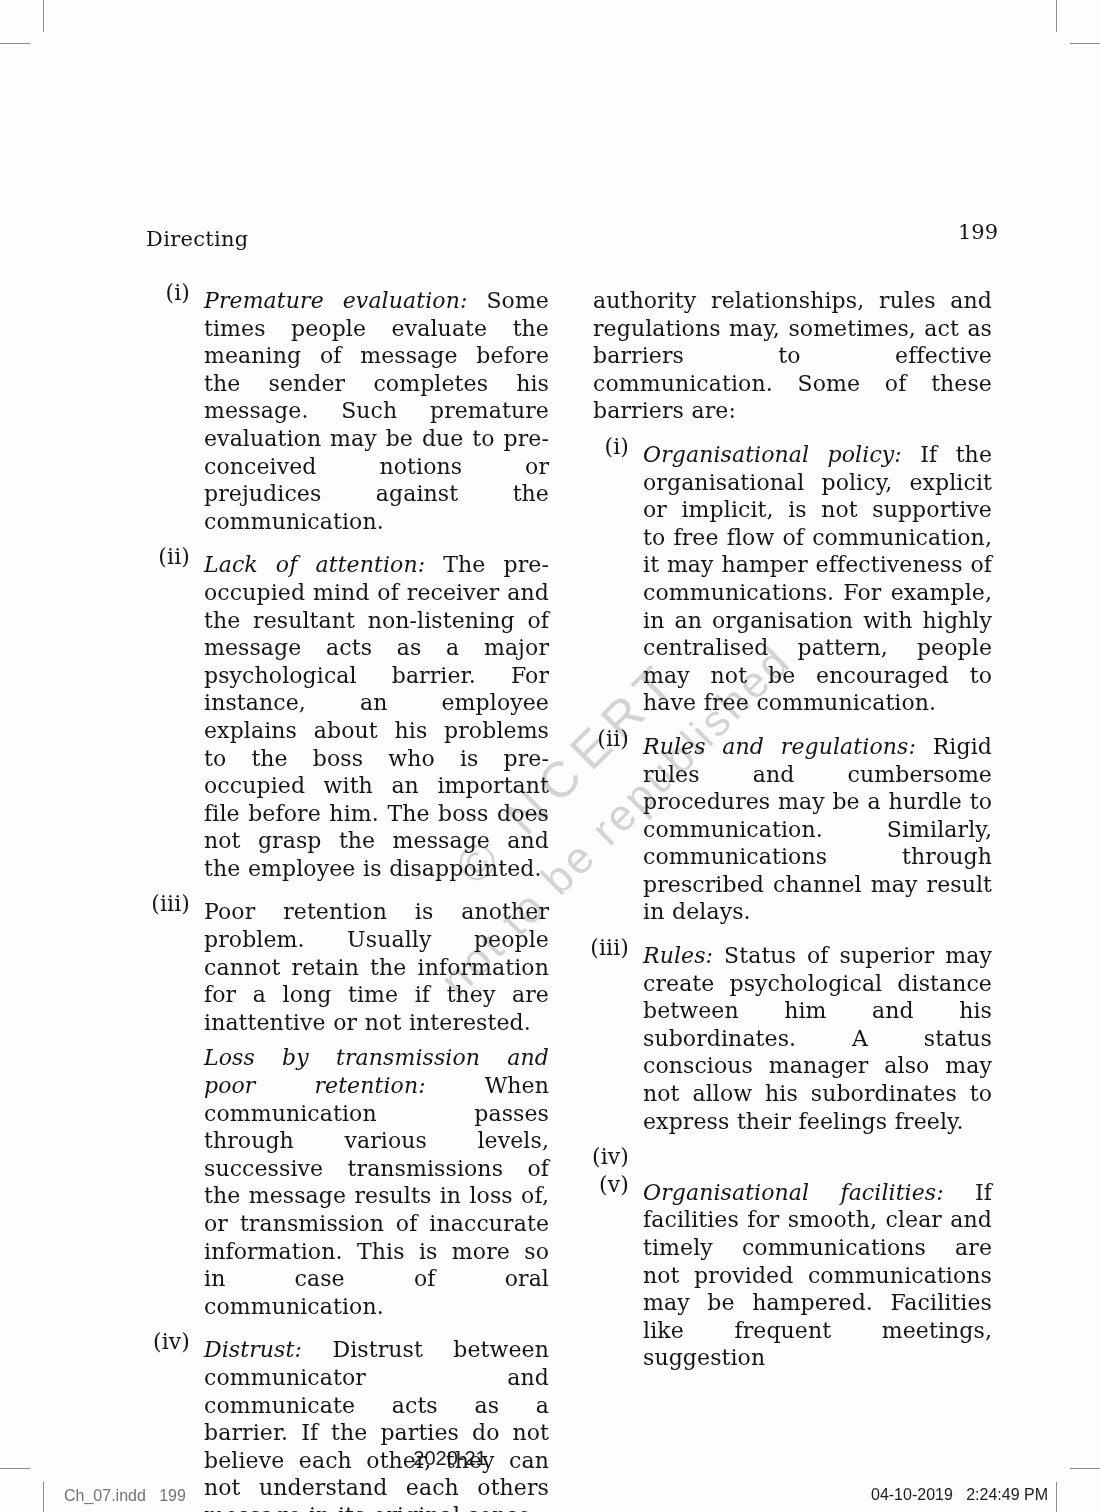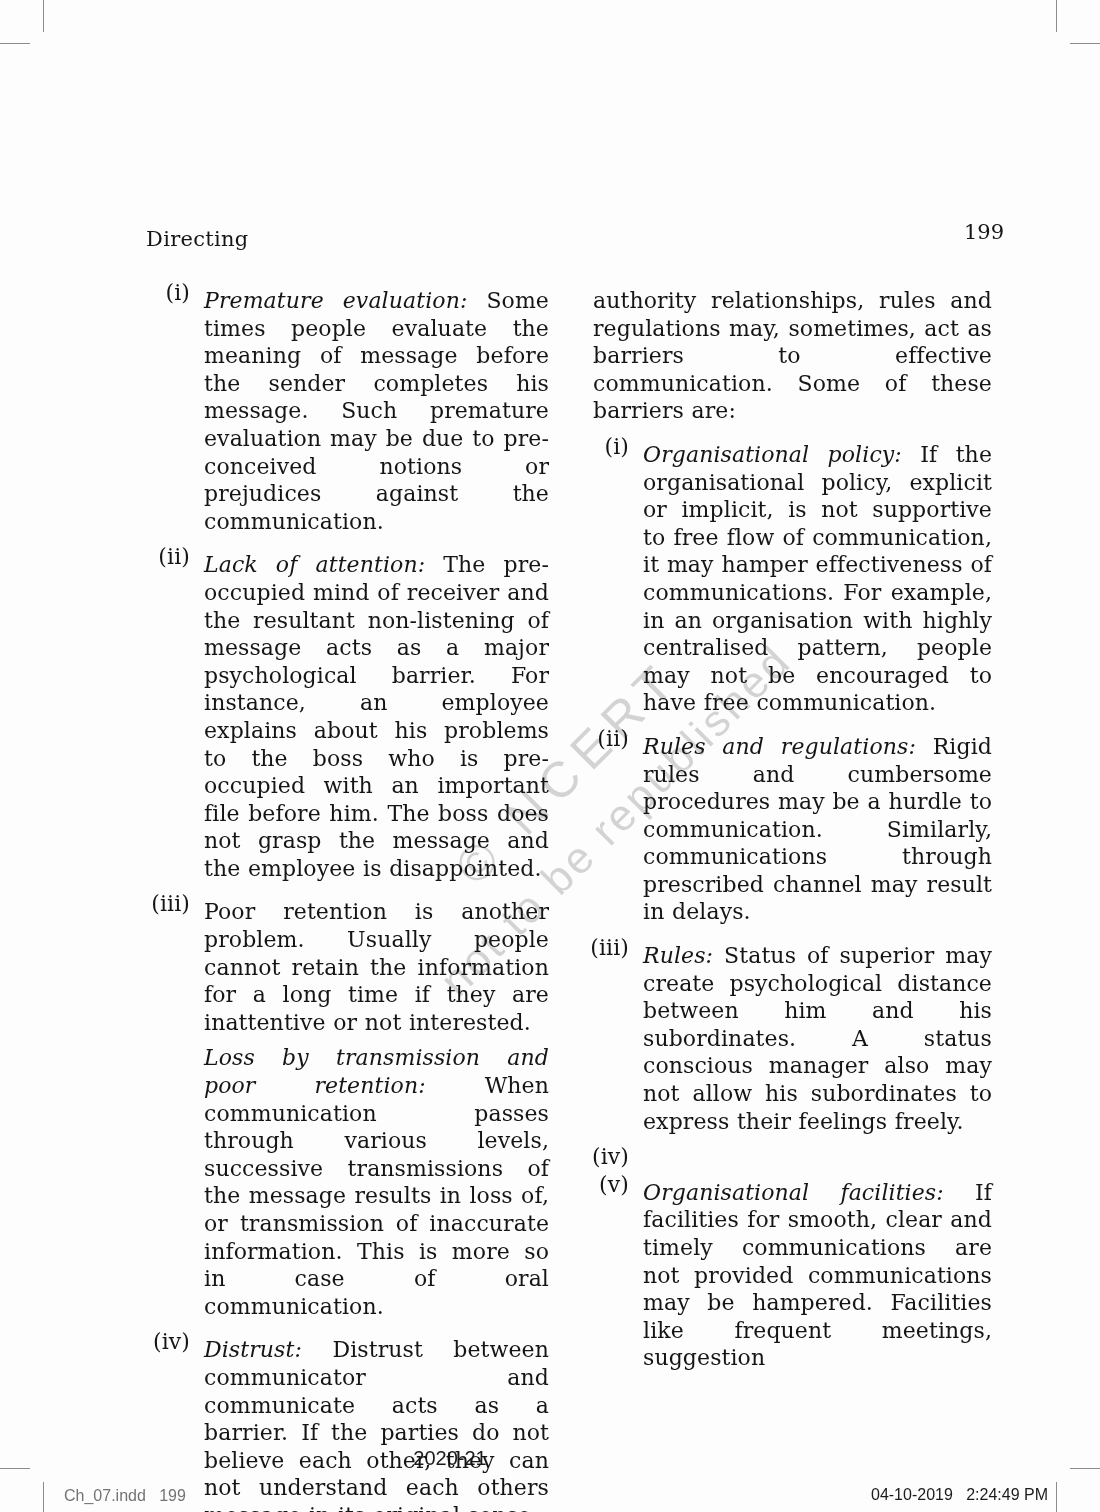--- a/index.html
+++ b/index.html
@@ -4,21 +4,21 @@
 <style>
   html,body{margin:0;padding:0;background:#ffffff;}
   #page{position:relative;width:1100px;height:1512px;background:#fdfdfd;overflow:hidden;
         font-family:"DejaVu Serif",serif;color:#151515;}
 
   
   .mark{position:absolute;background:#8c8c8c;}
 
   
   .header-left{position:absolute;left:146px;top:220px;font-size:21px;letter-spacing:.3px;margin-top:7px;}
-  .header-right{position:absolute;right:96px;top:220px;font-size:21px;}
+  .header-right{position:absolute;right:102px;top:220px;font-size:21px;}
 
   
   .watermark{position:absolute;left:310px;top:545px;width:560px;height:500px;
              transform:rotate(-45deg);display:flex;flex-direction:column;align-items:center;
              justify-content:center;gap:14px;color:rgba(125,125,125,.32);
              font-family:"Liberation Sans",sans-serif;z-index:0;pointer-events:none;}
   .wm1{font-size:50px;letter-spacing:10px;}
   .wm2{font-size:44px;letter-spacing:3px;}
 
   

